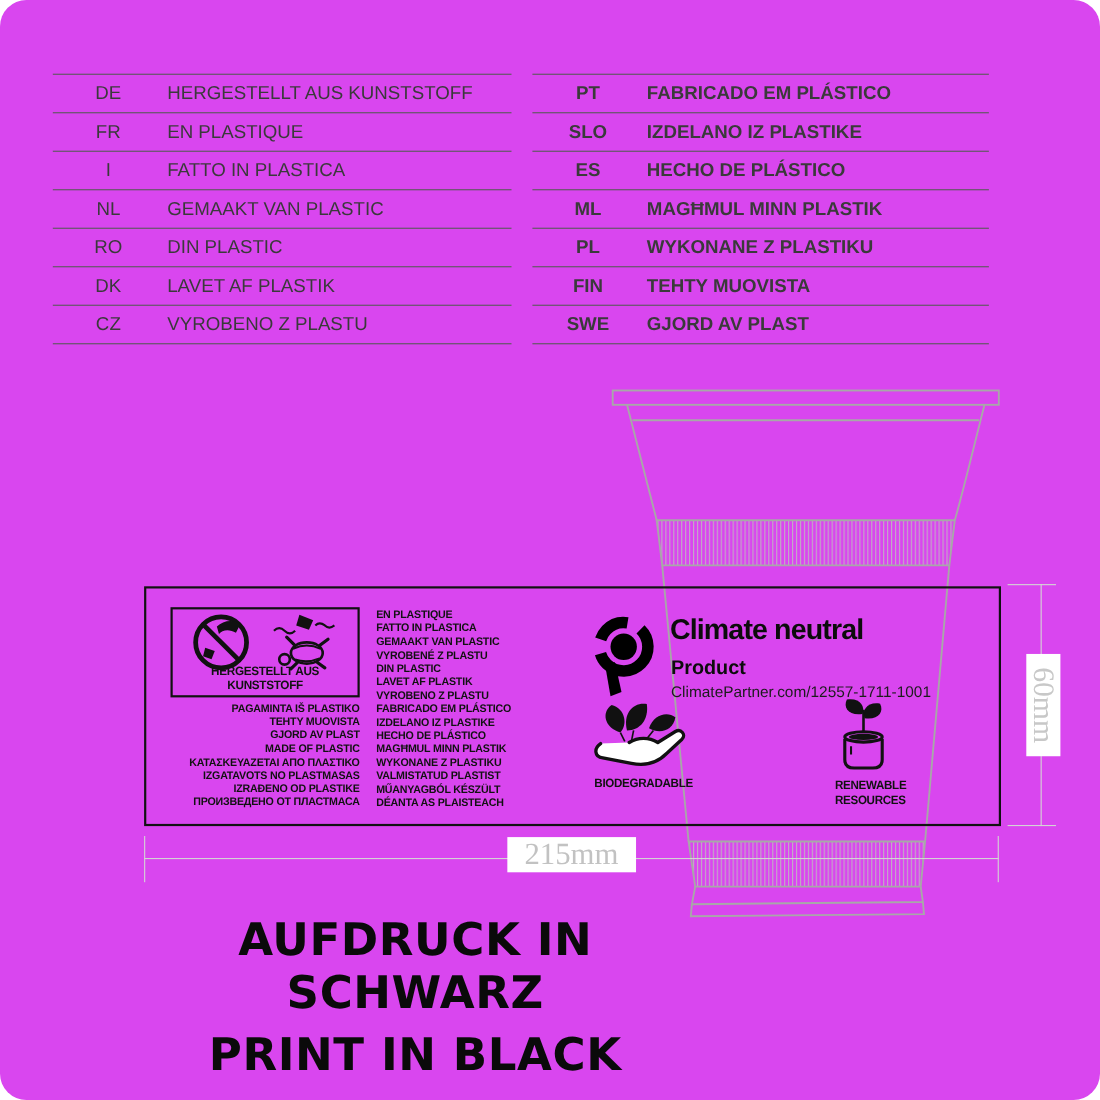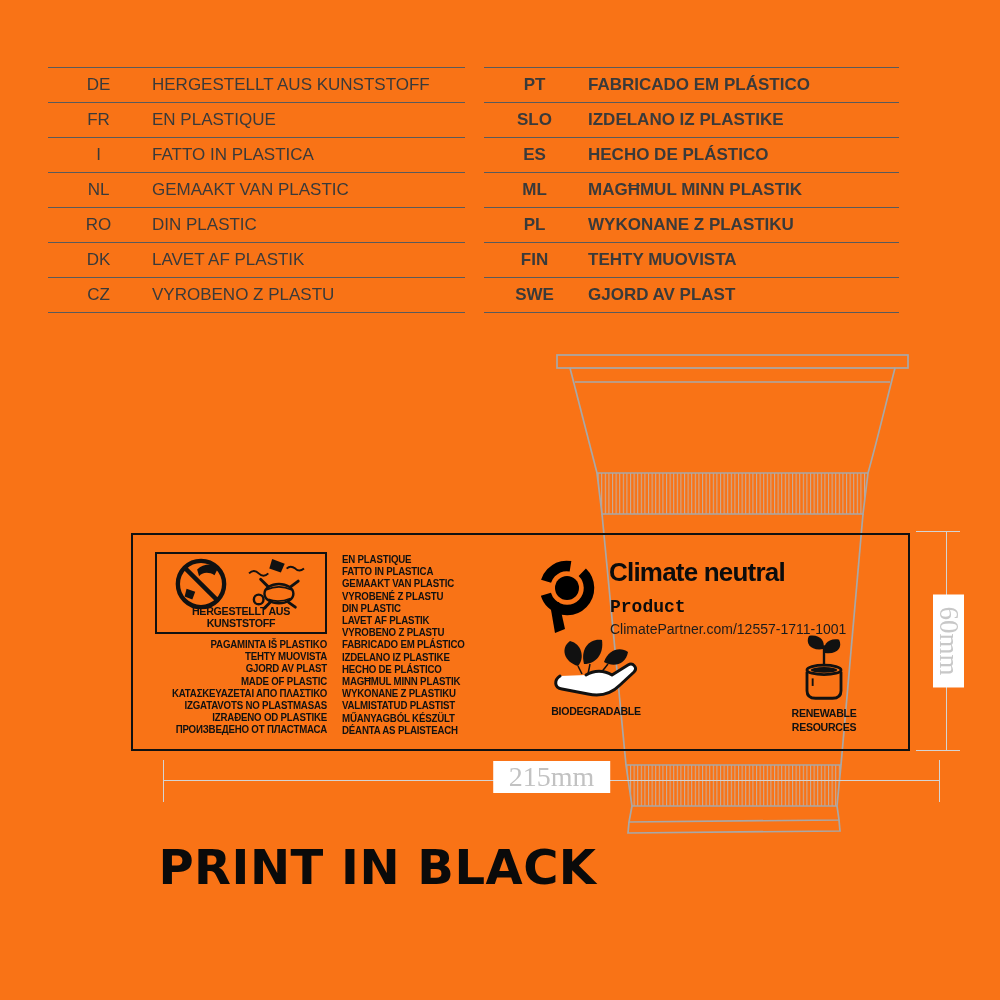--- a/index.html
+++ b/index.html
@@ -1,19 +1,19 @@
 <!DOCTYPE html>
 <html><head>
 <meta charset="utf-8">
 <style>
   * { margin:0; padding:0; box-sizing:border-box; }
   html,body { background:#fff; }
   .page {
-    position:relative; width:1000px; height:1000px; background:#f97316;
-    font-family:"Liberation Sans", sans-serif; overflow:hidden;
+    position:relative; width:1000px; height:1000px; background:#d946ef;
+    font-family:"Liberation Sans", sans-serif; overflow:hidden;border-radius:24px;
   }
 
   
   .lang-table { position:absolute; border-bottom:1px solid #5a5a5a; }
   .lang-table.left  { left:48px;  top:67px; width:417px; }
   .lang-table.right { left:484px; top:67px; width:415px;font-weight:bold; }
   .trow { display:flex; align-items:center; height:35px; border-top:1px solid #5a5a5a; }
   .tcode { width:101px; text-align:center; font-size:17px; color:#3a3a3a; }
   .ttext { flex:1; padding-left:3px; font-size:17px; color:#3a3a3a; }
 
@@ -21,21 +21,21 @@
   .product-title {
     position:absolute; left:36px; top:477px;
     font-family:"Liberation Serif", serif; font-size:37px; color:#141414;
     white-space:pre;
   }
 
   
   .cup-svg { position:absolute; left:540px; top:345px; z-index:0; }
 
   
-  .dim-w { position:absolute; left:131px; top:758px; width:777px; height:46px; z-index:1;margin-left:32px; }
+  .dim-w { position:absolute; left:131px; top:758px; width:777px; height:46px; z-index:1; }
   .dim-w .tick { position:absolute; top:2px; width:1px; height:42px; background:#d4d4d4; }
   .dim-w .line { position:absolute; top:22px; left:0; width:100%; height:1px; background:#d4d4d4; }
   .dim-w .dtext {
     position:absolute; left:50%; top:3px; transform:translateX(-50%);
     background:#fff; padding:0 16px;
     font-family:"Liberation Serif", serif; font-size:28px; color:#c2c2c2;
   }
   .dim-h { position:absolute; left:914px; top:531px; width:48px; height:220px; z-index:1; }
   .dim-h .tick { position:absolute; left:2px; width:44px; height:1px; background:#d4d4d4; }
   .dim-h .line { position:absolute; left:32px; top:0; width:1px; height:100%; background:#d4d4d4; }
@@ -71,41 +71,41 @@
     font-size:10px; font-weight:bold; color:#111; line-height:12.2px;
     letter-spacing:-0.2px; transform:scaleX(0.97); transform-origin:left top;
   }
   .climate { position:absolute; left:402px; top:18px; width:310px; height:120px; }
   .climate-icon { position:absolute; left:0; top:0; }
   .climate-title {
     position:absolute; left:74px; top:4px; font-size:26px; font-weight:bold;
     color:#0c0c0c; letter-spacing:-0.8px; white-space:nowrap;
   }
   .climate-sub {
-    position:absolute; left:75px; top:44px; font-size:18px; font-weight:bold; color:#0c0c0c;font-family:Liberation Mono, monospace;
+    position:absolute; left:75px; top:44px; font-size:18px; font-weight:bold; color:#0c0c0c;
   }
   .climate-url {
     position:absolute; left:75px; top:68px; font-size:14px; color:#1c1c1c; white-space:nowrap;
   }
-  .badge { position:absolute; text-align:center; }
+  .badge { position:absolute; }
   .badge-1 { left:405px; top:101px; width:116px; }
   .badge-2 { left:528px; top:105px; width:100px; }
-  .badge-3 { left:640px; top:99px;  width:102px; }
+  .badge-3 { left:624px; top:99px;  width:102px; }
   .badge-label {
     margin-top:2px; font-size:11px; font-weight:bold; color:#111;
     line-height:11.5px; letter-spacing:-0.3px; transform:scaleX(0.96); white-space:nowrap;
   }
 
   
   .footer {
     position:absolute; left:95px; top:830px; width:565px; text-align:center;
     font-family:"DejaVu Sans", sans-serif; font-weight:bold; color:#0a0a0a; z-index:3;
   }
   .footer-line1 { font-size:41px; letter-spacing:0.5px; }
-  .footer-line2 { font-size:48px; letter-spacing:0.5px; margin-top:9px; }
+  .footer-line2 { font-size:41px; letter-spacing:0.5px; margin-top:9px; }
 </style>
 </head>
 <body>
 
 <div class="page">
 
   <div class="lang-table left">
     <div class="trow">
         <div class="tcode">DE</div>
         <div class="ttext">HERGESTELLT AUS KUNSTSTOFF</div>
@@ -297,16 +297,17 @@
         <path d="M10 40 L10 60 Q10 68 19 68 L37 68 Q46 68 46 60 L46 40" fill="none" stroke="#111" stroke-width="3"></path>
         <line x1="16" y1="47" x2="16" y2="55" stroke="#111" stroke-width="2"></line>
       </svg>
       <div class="badge-label">RENEWABLE</div>
       <div class="badge-label">RESOURCES</div>
     </div>
 
   </div>
 
   <div class="footer">
+    <div class="footer-line1">AUFDRUCK IN SCHWARZ</div>
     <div class="footer-line2">PRINT IN BLACK</div>
   </div>
 
 </div>
 
 </body></html>

